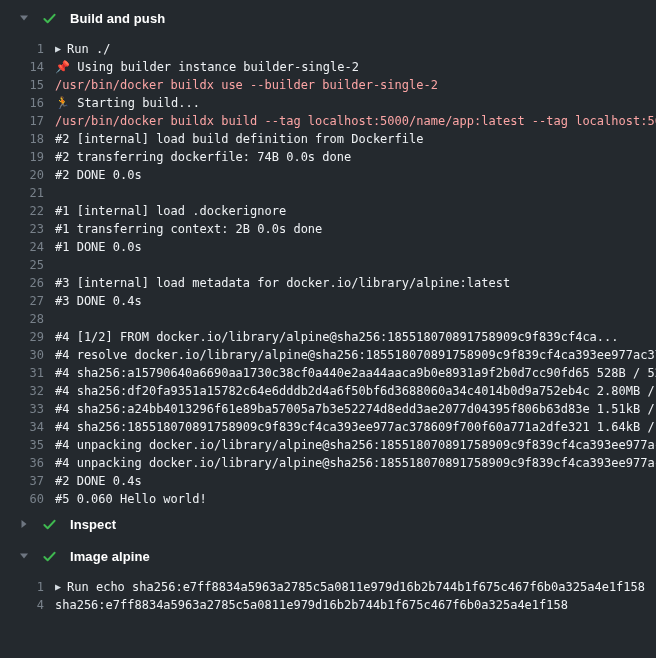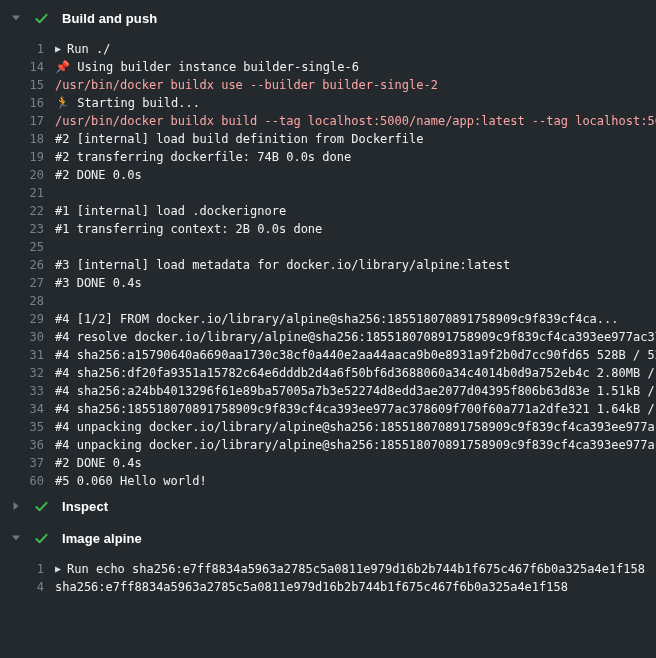--- a/index.html
+++ b/index.html
@@ -5,21 +5,21 @@
   html,body{margin:0;padding:0;}
   body{
     width:656px;height:658px;overflow:hidden;
     background:#24292e;
     font-family:"DejaVu Sans Mono","Liberation Mono",monospace;
   }
   .log-viewer{width:656px;height:658px;overflow:hidden;}
 
   .step-header{
     display:flex;align-items:center;
-    height:32px;padding:0 8px;
+    height:32px;padding:0 16px;
     cursor:pointer;
   }
   .step-header.first{height:36px;}
   .chev{
     width:16px;min-width:16px;display:flex;align-items:center;justify-content:center;
     margin-right:8px;
   }
   .check{
     width:18px;min-width:18px;display:flex;align-items:center;justify-content:center;
     margin-right:12px;
@@ -64,30 +64,31 @@
       </span>
       <span class="check">
         <svg width="15" height="15" viewBox="0 0 16 16">
             <path d="M2.5 8.5l3.5 3.5 7.5-8" fill="none" stroke="#3fb950" stroke-width="2" stroke-linecap="round" stroke-linejoin="round"></path>
           </svg>
       </span>
       <span class="step-title">Build and push</span>
     </div>
     <div class="lines">
         <div class="row"><span class="ln">1</span><span class="tx run"><span class="caret">▶</span>Run ./</span></div>
-        <div class="row"><span class="ln">14</span><span class="tx plain">📌 Using builder instance builder-single-6</span></div>
+        <div class="row"><span class="ln">14</span><span class="tx plain">📌 Using builder instance builder-single-2</span></div>
         <div class="row"><span class="ln">15</span><span class="tx command">/usr/bin/docker buildx use --builder builder-single-2</span></div>
         <div class="row"><span class="ln">16</span><span class="tx plain">🏃 Starting build...</span></div>
         <div class="row"><span class="ln">17</span><span class="tx command">/usr/bin/docker buildx build --tag localhost:5000/name/app:latest --tag localhost:5000</span></div>
         <div class="row"><span class="ln">18</span><span class="tx plain">#2 [internal] load build definition from Dockerfile</span></div>
         <div class="row"><span class="ln">19</span><span class="tx plain">#2 transferring dockerfile: 74B 0.0s done</span></div>
         <div class="row"><span class="ln">20</span><span class="tx plain">#2 DONE 0.0s</span></div>
         <div class="row"><span class="ln">21</span><span class="tx plain"></span></div>
         <div class="row"><span class="ln">22</span><span class="tx plain">#1 [internal] load .dockerignore</span></div>
         <div class="row"><span class="ln">23</span><span class="tx plain">#1 transferring context: 2B 0.0s done</span></div>
+        <div class="row"><span class="ln">24</span><span class="tx plain">#1 DONE 0.0s</span></div>
         <div class="row"><span class="ln">25</span><span class="tx plain"></span></div>
         <div class="row"><span class="ln">26</span><span class="tx plain">#3 [internal] load metadata for docker.io/library/alpine:latest</span></div>
         <div class="row"><span class="ln">27</span><span class="tx plain">#3 DONE 0.4s</span></div>
         <div class="row"><span class="ln">28</span><span class="tx plain"></span></div>
         <div class="row"><span class="ln">29</span><span class="tx plain">#4 [1/2] FROM docker.io/library/alpine@sha256:185518070891758909c9f839cf4ca...</span></div>
         <div class="row"><span class="ln">30</span><span class="tx plain">#4 resolve docker.io/library/alpine@sha256:185518070891758909c9f839cf4ca393ee977ac378</span></div>
         <div class="row"><span class="ln">31</span><span class="tx plain">#4 sha256:a15790640a6690aa1730c38cf0a440e2aa44aaca9b0e8931a9f2b0d7cc90fd65 528B / 528B</span></div>
         <div class="row"><span class="ln">32</span><span class="tx plain">#4 sha256:df20fa9351a15782c64e6dddb2d4a6f50bf6d3688060a34c4014b0d9a752eb4c 2.80MB / 2.80MB</span></div>
         <div class="row"><span class="ln">33</span><span class="tx plain">#4 sha256:a24bb4013296f61e89ba57005a7b3e52274d8edd3ae2077d04395f806b63d83e 1.51kB / 1.51kB</span></div>
         <div class="row"><span class="ln">34</span><span class="tx plain">#4 sha256:185518070891758909c9f839cf4ca393ee977ac378609f700f60a771a2dfe321 1.64kB / 1.64kB</span></div>

